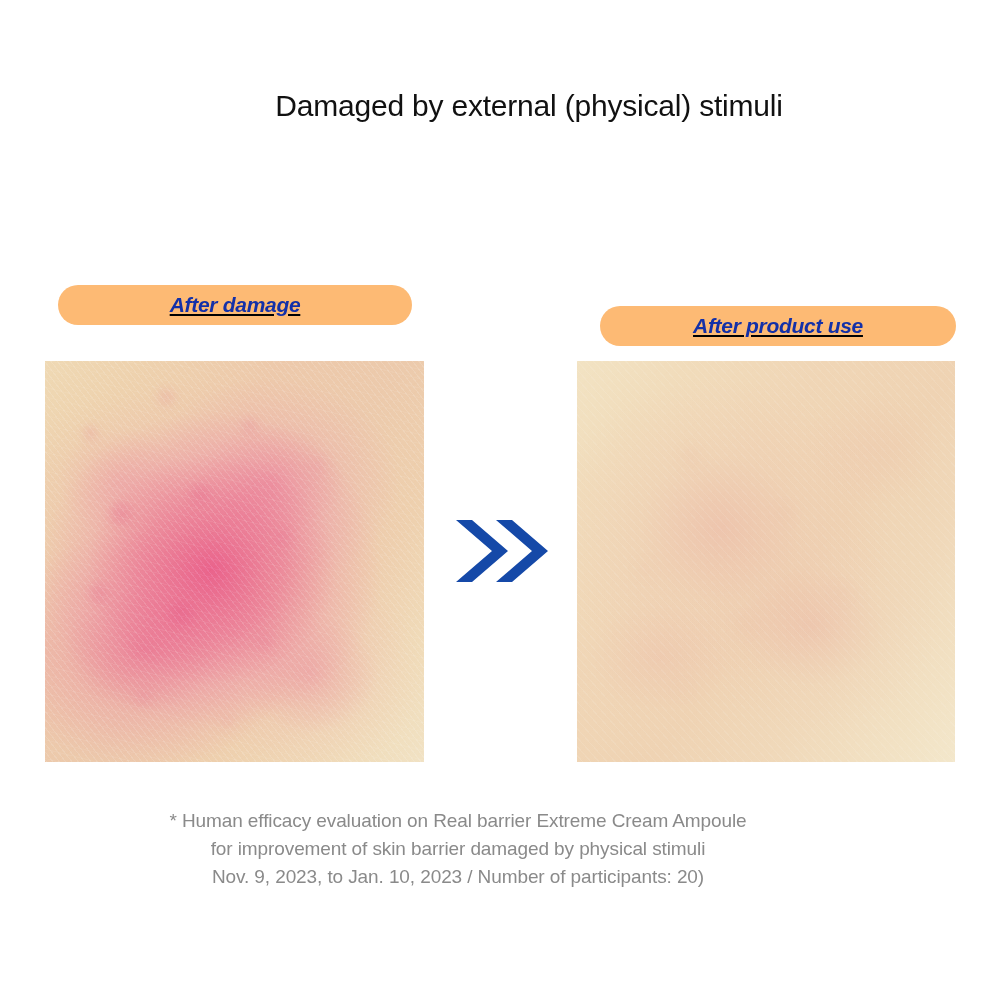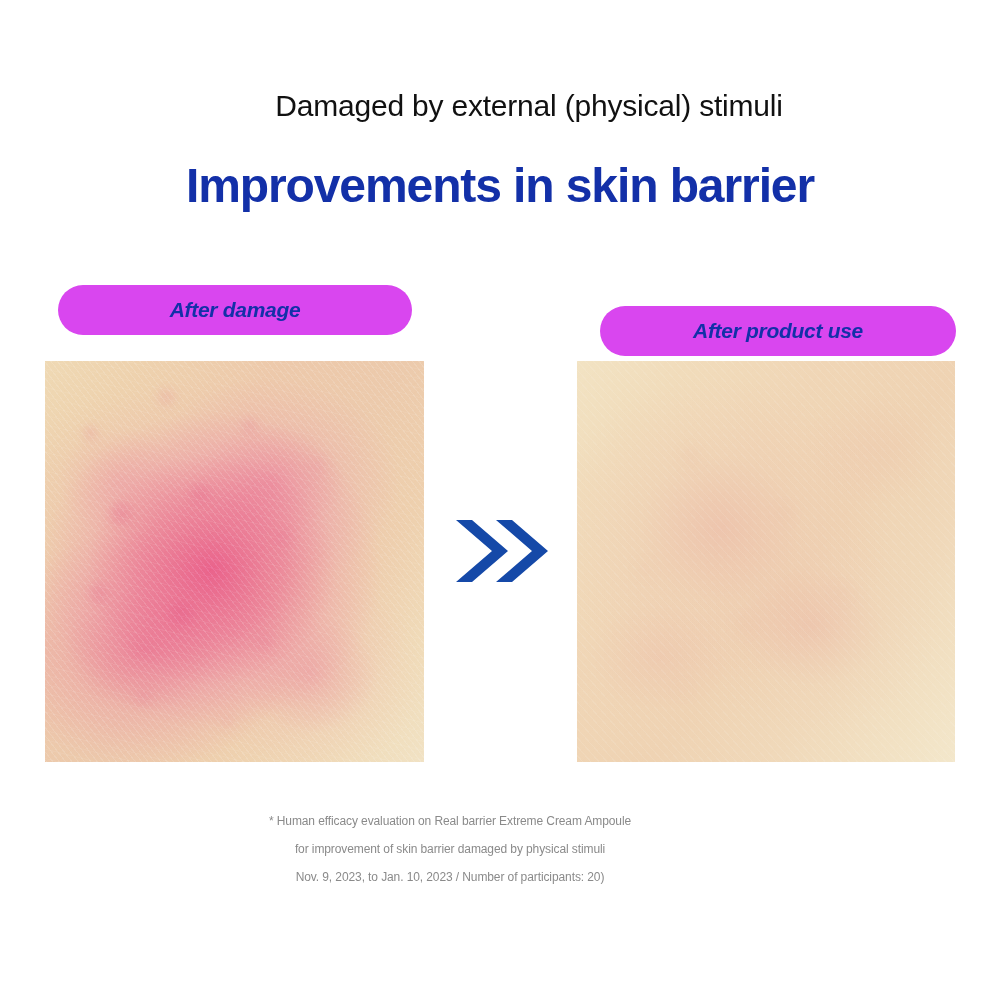--- a/index.html
+++ b/index.html
@@ -46,26 +46,27 @@
     font-weight: 700;
     color: #1330a8;
     letter-spacing: -1.1px;
     line-height: 1.18;
   }
 
   
   .pill {
     position: absolute;
     top: 285px;
-    height: 50px;
+    height: 40px;
     border-radius: 25px;
-    background: #d946ef;
+    background: #fdba74;
     display: flex;
     align-items: center;
     justify-content: center;
+    text-decoration: underline;
   }
   .pill-label {
     font-size: 21px;
     font-weight: 700;
     font-style: italic;
     color: #1330a8;
     letter-spacing: -0.3px;
   }
   .pill-left  { left: 58px;  width: 354px; }
   .pill-right { left: 600px; width: 356px; margin-top: 21px; }
@@ -162,38 +163,37 @@
     left: 452px;
     top: 512px;
     width: 96px;
     height: 78px;
   }
 
   
   .footnote {
     position: absolute;
     top: 807px;
-    left: 8px;
+    left: 16px;
     width: 884px;
     text-align: center;
-    font-size: 12px;
+    font-size: 19px;
     line-height: 28px;
     color: #8a8a8a;
     letter-spacing: -0.1px;
   }
   .footnote div { white-space: nowrap; }
 </style>
 </head>
 <body>
 
 <div class="page">
 
   <div class="eyebrow">Damaged by external (physical) stimuli</div>
 
-  <div class="headline">Improvements in skin barrier</div>
 
   <div class="pill pill-left">
     <span class="pill-label">After damage</span>
   </div>
 
   <div class="photo photo-left">
     <div class="skin-base tone-damaged"></div>
     <div class="skin-mottle"></div>
     <div class="skin-texture"></div>
   </div>

